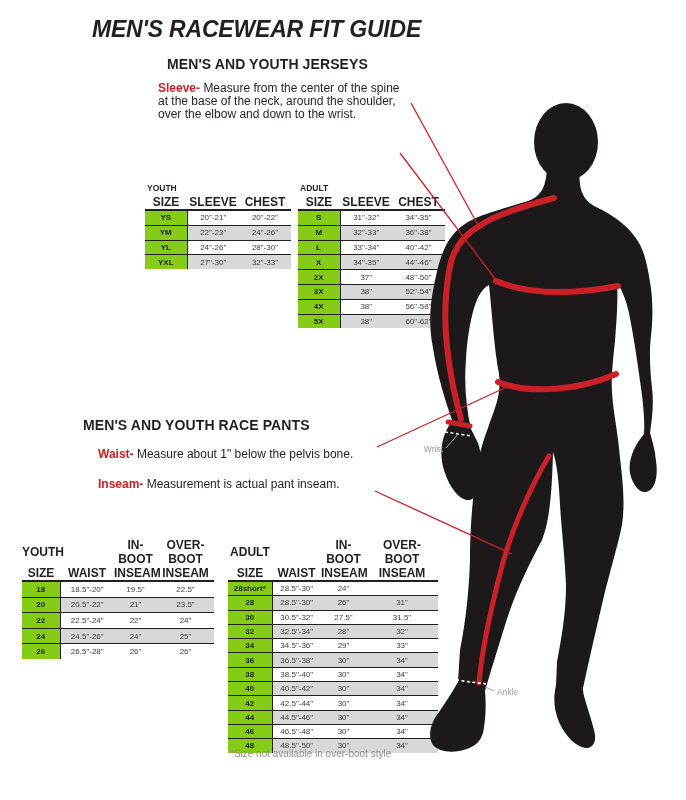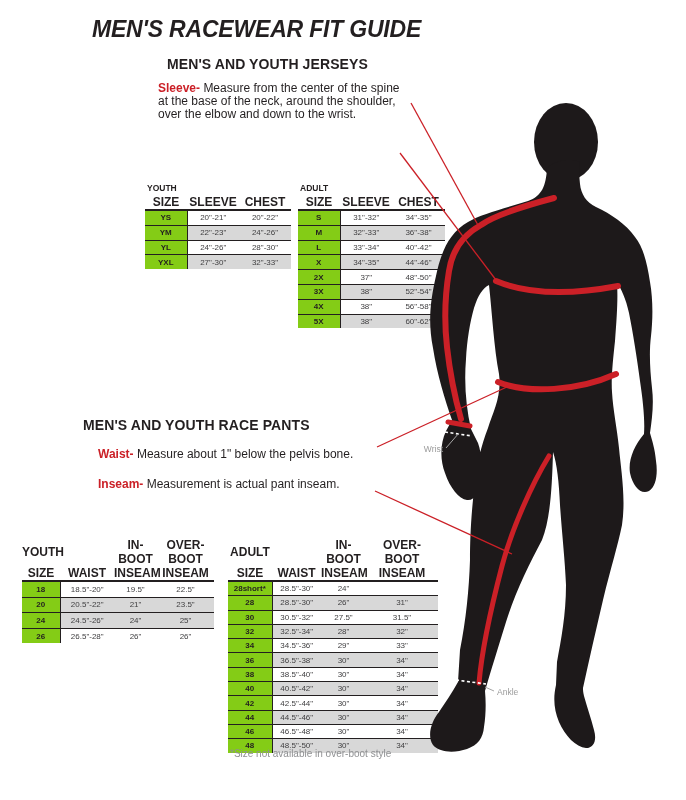--- a/index.html
+++ b/index.html
@@ -178,20 +178,26 @@
           <td>18</td>
           <td>18.5"-20"</td>
           <td>19.5"</td>
           <td>22.5"</td>
         </tr>
       <tr class="shade">
           <td>20</td>
           <td>20.5"-22"</td>
           <td>21"</td>
           <td>23.5"</td>
+        </tr>
+      <tr>
+          <td>22</td>
+          <td>22.5"-24"</td>
+          <td>22"</td>
+          <td>24"</td>
         </tr>
       <tr class="shade">
           <td>24</td>
           <td>24.5"-26"</td>
           <td>24"</td>
           <td>25"</td>
         </tr>
       <tr>
           <td>26</td>
           <td>26.5"-28"</td>

